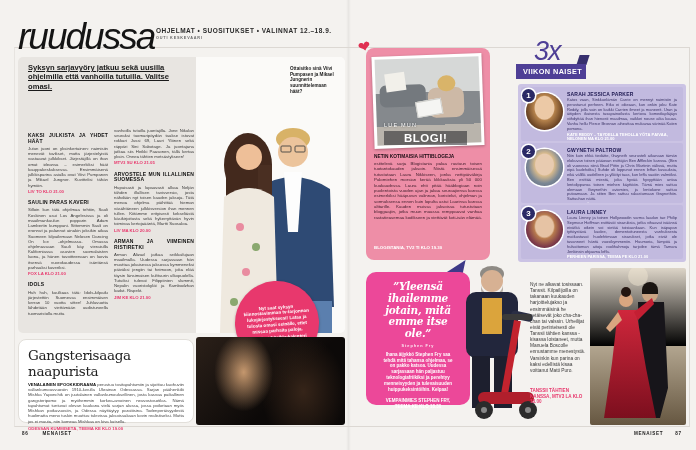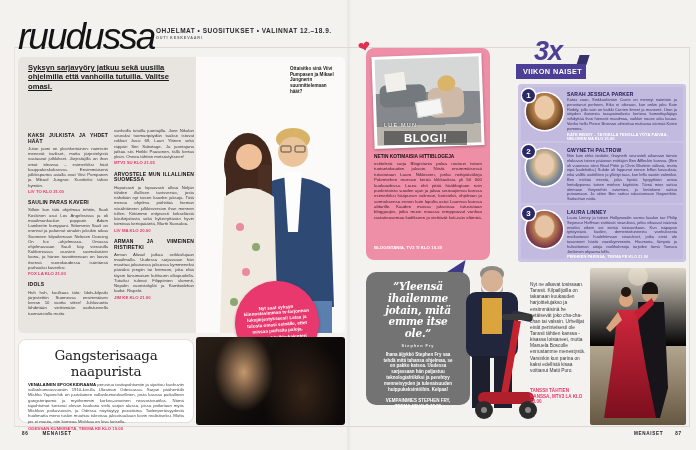--- a/index.html
+++ b/index.html
@@ -38,21 +38,21 @@
   .circle-badge{left:235px;top:281px;width:84px;height:84px;border-radius:50%;background:#e8386d;
     color:#fff;display:flex;flex-direction:column;justify-content:center;align-items:center;
     text-align:center;padding:8px;box-sizing:border-box;transform:rotate(-4deg);
     box-shadow:0 1px 3px rgba(0,0,0,.25);}
   .circle-badge .t{font-size:4.6px;line-height:1.25;font-weight:bold;}
   .circle-badge .u{font-size:4.6px;line-height:1.3;font-weight:bold;margin-top:2px;}
   
   .gangster{left:18px;top:339px;width:176px;height:84px;background:#fff;border:1px solid #e2dfda;
     border-radius:8px;box-sizing:border-box;padding:7px 9px;}
   .gangster h2{margin:0 0 3px 0;font-family:"DejaVu Serif",serif;font-weight:400;
-    font-size:13.5px;letter-spacing:-.3px;color:#222;text-align:center;}
+    font-size:13.5px;letter-spacing:-.3px;color:#222;}
   .gangster .body{font-size:4.3px;line-height:1.22;color:#444;text-align:justify;}
   .gangster .lead{font-weight:bold;color:#111;}
   .gangster .signoff{font-size:4.3px;font-weight:bold;color:#e8386d;margin-top:2.5px;}
   .odessa-photo{left:196px;top:337px;width:149px;height:88px;border-radius:3px;
     background:
       radial-gradient(42px 56px at 32% 40%, rgba(216,166,120,.9), rgba(216,166,120,0) 70%),
       radial-gradient(60px 80px at 72% 62%, rgba(96,64,42,.5), rgba(0,0,0,0) 70%),
       linear-gradient(135deg,#2b2019,#0c0908 60%);}
   
   .blog-box{left:366px;top:48px;width:124px;height:212px;background:#ee8ea7;border-radius:8px;}
@@ -67,33 +67,33 @@
   .blog-photo .bodyshape{position:absolute;left:52px;top:30px;width:36px;height:30px;border-radius:8px;background:#cdb9a6;}
   .blog-photo .laptop{position:absolute;left:40px;top:42px;width:24px;height:14px;background:#f5f5f3;transform:rotate(-8deg);border:1px solid #cfcfcb;}
   .sticker{left:384px;top:122px;color:#fff;}
   .sticker .l1{font-size:5.5px;letter-spacing:1.2px;text-shadow:0 0 2px rgba(0,0,0,.6);}
   .sticker .l2{display:inline-block;font-size:11.5px;font-weight:bold;letter-spacing:.5px;
     background:rgba(35,35,40,.55);padding:1px 20px;margin-top:1px;}
   .blog-lead{left:374px;top:154px;width:108px;font-size:4.8px;font-weight:bold;color:#1c0d14;}
   .blog-body{left:374px;top:161px;width:108px;font-size:4.4px;line-height:1.22;color:#43202e;text-align:justify;}
   .blog-signoff{left:374px;top:245px;width:108px;font-size:4.4px;font-weight:bold;color:#fff;}
   
-  .bubble{left:366px;top:272px;width:104px;height:133px;background:#737373;border-radius:10px;
+  .bubble{left:366px;top:272px;width:104px;height:133px;background:#ec4899;border-radius:10px;
     box-sizing:border-box;padding:9px 16px;color:#fff;text-align:center;}
   .bubble-tail{left:447px;top:258px;width:0;height:0;border-left:17px solid transparent;
     border-bottom:17px solid #3d3a88;transform:rotate(12deg);}
   .quote-text{font-family:"DejaVu Serif",serif;font-style:italic;font-weight:bold;
     font-size:10.5px;line-height:1.12;letter-spacing:-.2px;}
   .quote-attr{font-size:3.8px;letter-spacing:1px;font-weight:bold;margin-top:4px;opacity:.9;}
   .quote-body{font-size:4.5px;line-height:1.3;font-weight:600;margin-top:4px;}
   .quote-signoff{font-size:4.5px;line-height:1.3;font-weight:bold;margin-top:5px;}
   
   .fry-photo{left:452px;top:262px;width:92px;height:170px;}
   
-  .women-count{left:534px;top:36px;font-size:27px;font-weight:700;font-style:italic;color:#4e3f96;letter-spacing:-1px;}
+  .women-count{left:534px;top:36px;font-size:27px;font-weight:400;font-style:italic;color:#4e3f96;letter-spacing:-1px;}
   .ribbon{left:516px;top:64px;width:70px;height:15px;background:#4e3f96;color:#fff;
     font-size:7.3px;font-weight:bold;letter-spacing:.4px;line-height:15px;padding-left:7px;box-sizing:border-box;}
   .ribbon-fold{left:578px;top:55px;width:10px;height:10px;background:#37306e;transform:skewX(-18deg);}
   .women-panel{left:518px;top:84px;width:168px;height:178px;background:#cbc3e4;border-radius:3px;
     box-sizing:border-box;padding:3px;}
   .entry{position:relative;background:#c2badf;border-radius:2px;margin-bottom:2px;
     padding:4px 6px 3px 46px;box-sizing:border-box;overflow:hidden;}
   .entry .photo{position:absolute;left:5px;top:6px;width:37px;height:37px;border-radius:50%;
     box-shadow:0 0 0 1.5px #fff;}
   .entry .num{position:absolute;left:1px;top:2px;width:13px;height:13px;border-radius:50%;

